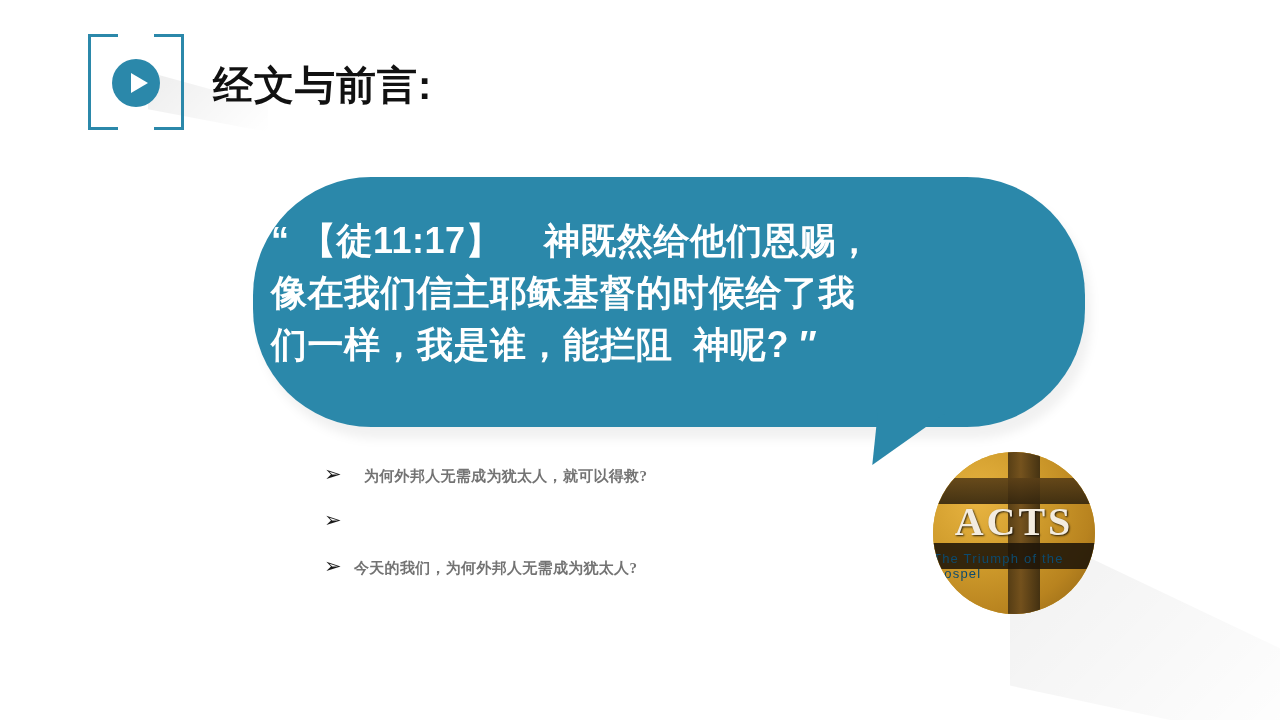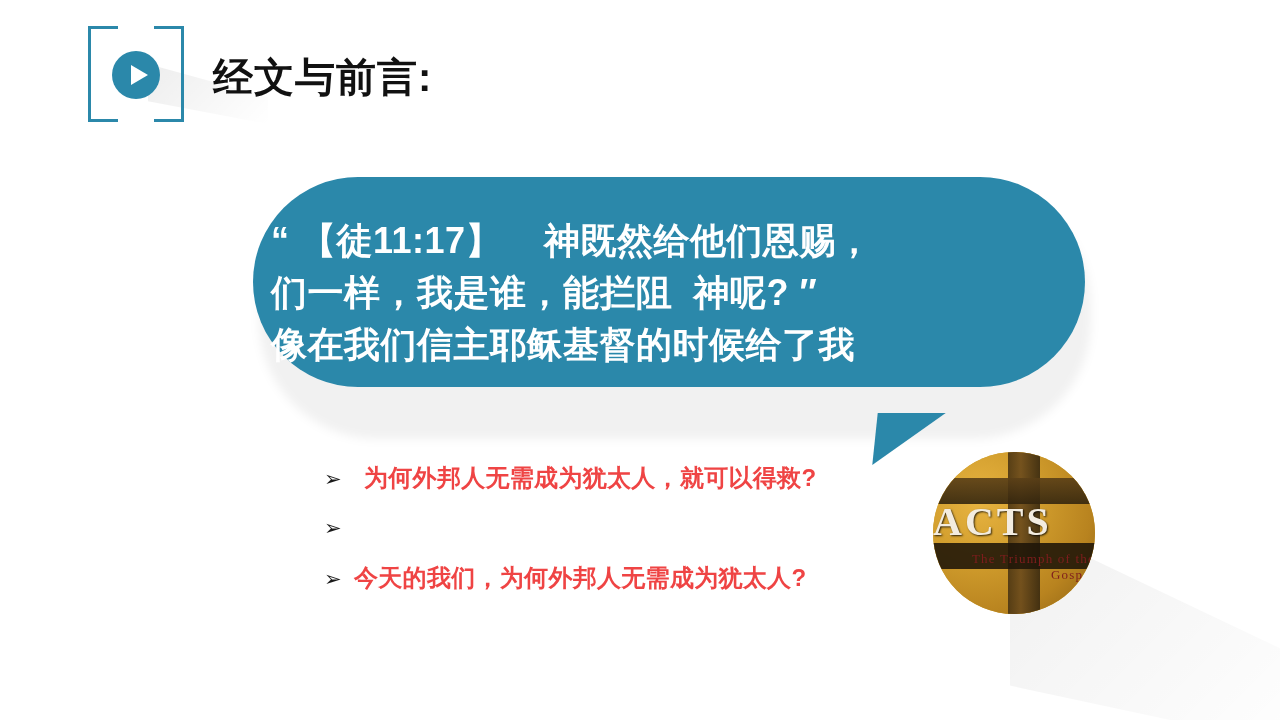--- a/index.html
+++ b/index.html
@@ -22,21 +22,21 @@
     width: 1280px;
     height: 720px;
     background: #ffffff;
     overflow: hidden;
   }
 
   
   .header {
     position: absolute;
     left: 88px;
-    top: 26px;
+    top: 34px;
     width: 600px;
     height: 112px;
     padding-left: 40px;
   }
 
   .icon-frame {
     position: absolute;
     left: 0;
     top: 0;
     width: 96px;
@@ -114,21 +114,21 @@
     height: 252px;
     border-radius: 118px;
     background: rgba(0,0,0,0.055);
     filter: blur(5px);
   }
   .bubble {
     position: absolute;
     left: 0;
     top: 0;
     width: 832px;
-    height: 210px;
+    height: 250px;
     border-radius: 118px;
     background: #2b88aa;
   }
   .bubble-tail {
     position: absolute;
     left: 622px;
     top: 236px;
     width: 0;
     height: 0;
     border-left: 0 solid transparent;
@@ -166,24 +166,25 @@
     white-space: nowrap;
   }
   .bullet-marker {
     width: 40px;
     flex: 0 0 40px;
     font-size: 21px;
     color: #1a1a1a;
     font-family: "DejaVu Sans", sans-serif;
   }
   .bullet-text {
-    font-size: 24px;
+    font-size: 15px;
     font-weight: bold;
-    color: #ef4444;
+    color: #737373;
     letter-spacing: 0.3px;
+    font-family: Liberation Serif, serif;
   }
   .bullet-row.tight .bullet-marker { width: 30px; flex: 0 0 30px; }
 
   
   .acts-shadow {
     position: absolute;
     left: 1010px;
     top: 520px;
     width: 300px;
     height: 230px;
@@ -236,38 +237,38 @@
     top: 56%;
     width: 110%;
     height: 16%;
     background: rgba(30,21,8,0.88);
   }
   .acts-title {
     position: absolute;
     left: 0;
     right: 0;
     top: 46px;
-    text-align: left;
+    text-align: center;
     font-family: "Liberation Serif", "DejaVu Serif", serif;
     font-size: 40px;
     font-weight: bold;
     color: #f3ece0;
     letter-spacing: 3px;
     text-shadow: 1px 1px 2px rgba(0,0,0,0.8);
     z-index: 3;
   }
   .acts-sub {
     position: absolute;
     left: 0;
     right: 0;
     top: 99px;
-    text-align: right;
-    font-family: Liberation Serif, serif;
+    text-align: left;
+    font-family: Liberation Sans, sans-serif;
     font-size: 13px;
-    color: #7f1d1d;
+    color: #0c4a6e;
     letter-spacing: 1.2px;
     z-index: 3;
   }
 </style>
 </head>
 <body>
 
 <div class="slide">
 
   <div class="header">
@@ -285,22 +286,22 @@
     </div>
 
     <div class="page-title">经文与前言:</div>
   </div>
 
   <div class="bubble-wrap">
     <div class="bubble-shadow"></div>
     <div class="bubble">
       <div class="quote-text">
         <div class="quote-line">“ 【徒11:17】    神既然给他们恩赐，</div>
+        <div class="quote-line">像在我们信主耶稣基督的时候给了我</div>
         <div class="quote-line">们一样，我是谁，能拦阻  神呢? ″</div>
-        <div class="quote-line">像在我们信主耶稣基督的时候给了我</div>
       </div>
     </div>
     <div class="bubble-tail"></div>
   </div>
 
   <div class="bullets">
 
     <div class="bullet-row">
       <span class="bullet-marker">➢</span>
       <span class="bullet-text">为何外邦人无需成为犹太人，就可以得救?</span>

